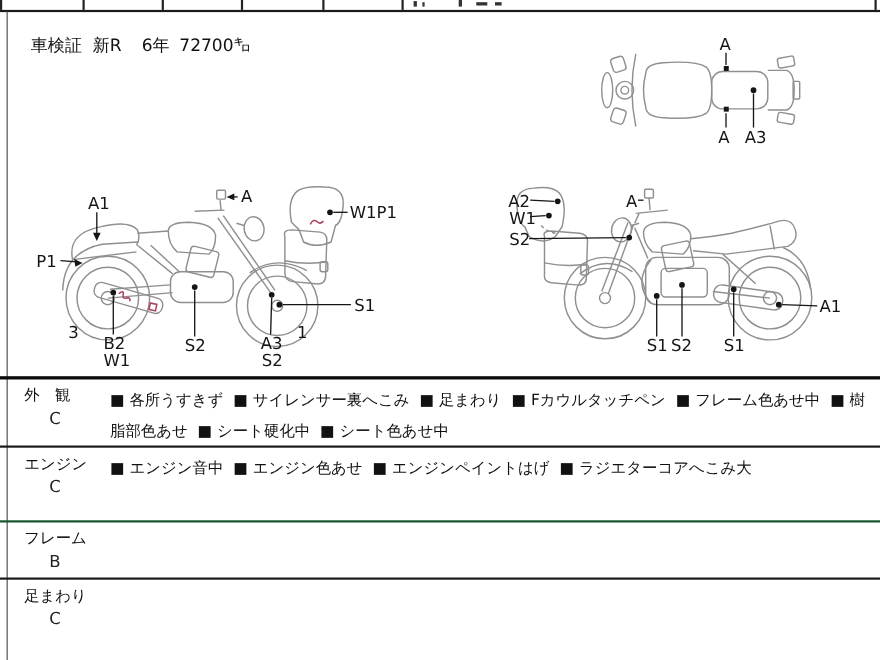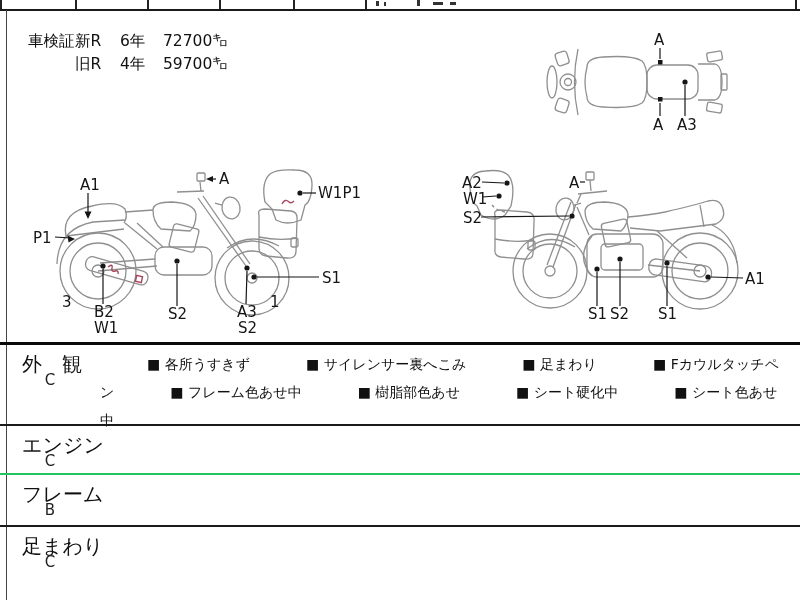--- a/index.html
+++ b/index.html
@@ -9,29 +9,29 @@
   }
   
   .tick{position:absolute;top:0;width:2px;height:9px;background:#222;}
   .remnant{position:absolute;background:#333;}
   .hline{position:absolute;left:0;width:800px;background:#1a1a1a;}
   .vborder{position:absolute;width:1px;background:#444;}
   
   .shaken{position:absolute;left:8px;top:30px;font-size:15.5px;}
   .shaken .lab{position:absolute;left:0;top:1px;white-space:pre;margin-left:20px;}
   .shaken .rows{position:absolute;left:67px;top:0;width:260px;}
-  .shaken .srow{display:flex;height:23px;line-height:23px;}
+  .shaken .srow{display:flex;height:23px;line-height:23px;text-align:center;}
   .shaken .reg{width:45px;}
   .shaken .yrs{width:43px;}
   
   .crow{position:absolute;left:0;width:800px;}
-  .crow .cat{position:absolute;left:22px;top:6px;font-size:20px;color:#111;white-space:pre;}
+  .crow .cat{position:absolute;left:22px;top:6px;font-size:14px;color:#111;white-space:pre;}
   .crow .grade{position:absolute;left:22px;top:26px;width:56px;text-align:center;font-size:15px;color:#222;}
   .crow .items{position:absolute;left:100px;top:5px;width:692px;font-size:14px;line-height:28px;color:#111;}
-  .crow .items .item{margin-right:9px;margin-left:47px;}
+  .crow .items .item{margin-right:9px;}
   svg{position:absolute;overflow:visible;}
   svg text{font-family:"DejaVu Sans","Liberation Sans",sans-serif;font-size:15px;fill:#151515;}
   .sk{stroke:#8f8f8f;stroke-width:1.3;fill:none;}
   .ink{stroke:#151515;stroke-width:1.2;fill:none;}
   .dot{fill:#151515;stroke:none;}
   .red{stroke:#a8455c;stroke-width:1.4;fill:none;}
 </style>
 </head>
 <body>
 
@@ -54,25 +54,20 @@
   </div>
   <div class="vborder" style="left:6px;top:10px;height:590px"></div>
 
   <div class="shaken">
     <div class="lab">車検証</div>
     <div class="rows">
       <div class="srow">
         <span class="reg">新R</span>
         <span class="yrs">6年</span>
         <span class="mil">72700㌔</span>
-      </div>
-      <div class="srow">
-        <span class="reg">旧R</span>
-        <span class="yrs">4年</span>
-        <span class="mil">59700㌔</span>
       </div>
     </div>
   </div>
 
   <svg style="left:540px;top:25px" width="200" height="115" viewBox="0 0 200 115">
     <g class="sk">
       <ellipse cx="12" cy="57" rx="5" ry="16"></ellipse>
       <circle cx="28" cy="57" r="8"></circle>
         <circle cx="28" cy="57" r="3.5"></circle>
       <rect x="16" y="27" width="12" height="13" rx="3" transform="rotate(-18 22 33)"></rect>
@@ -228,25 +223,26 @@
     <text x="138" y="154">S1</text>
     <text x="160" y="154">S2</text>
     <text x="208" y="154">S1</text>
   </svg>
 
   <div class="crow" style="top:342px;height:82px;border-top:3px solid #0a0a0a">
     <div class="cat">外　観</div>
     <div class="grade">C</div>
     <div class="items"><span class="item">■ 各所うすきず</span><span class="item">■ サイレンサー裏へこみ</span><span class="item">■ 足まわり</span><span class="item">■ Fカウルタッチペン</span><span class="item">■ フレーム色あせ中</span><span class="item">■ 樹脂部色あせ</span><span class="item">■ シート硬化中</span><span class="item">■ シート色あせ中</span></div>
   </div>
-  <div class="crow" style="top:424px;height:49px;border-top:2px solid #1a1a1a">
+  <div class="crow" style="top:405px;height:49px;border-top:2px solid #1a1a1a">
     <div class="cat">エンジン</div>
     <div class="grade">C</div>
-  </div>
-  <div class="crow" style="top:473px;height:52px;border-top:2px solid #22c55e">
+    <div class="items"><span class="item">■ エンジン音中</span><span class="item">■ エンジン色あせ</span><span class="item">■ エンジンペイントはげ</span><span class="item">■ ラジエターコアへこみ大</span></div>
+  </div>
+  <div class="crow" style="top:473px;height:52px;border-top:2px solid #14532d">
     <div class="cat">フレーム</div>
     <div class="grade">B</div>
   </div>
   <div class="crow" style="top:525px;height:75px;border-top:2px solid #1a1a1a">
     <div class="cat">足まわり</div>
     <div class="grade">C</div>
   </div>
 
 </div>
 

